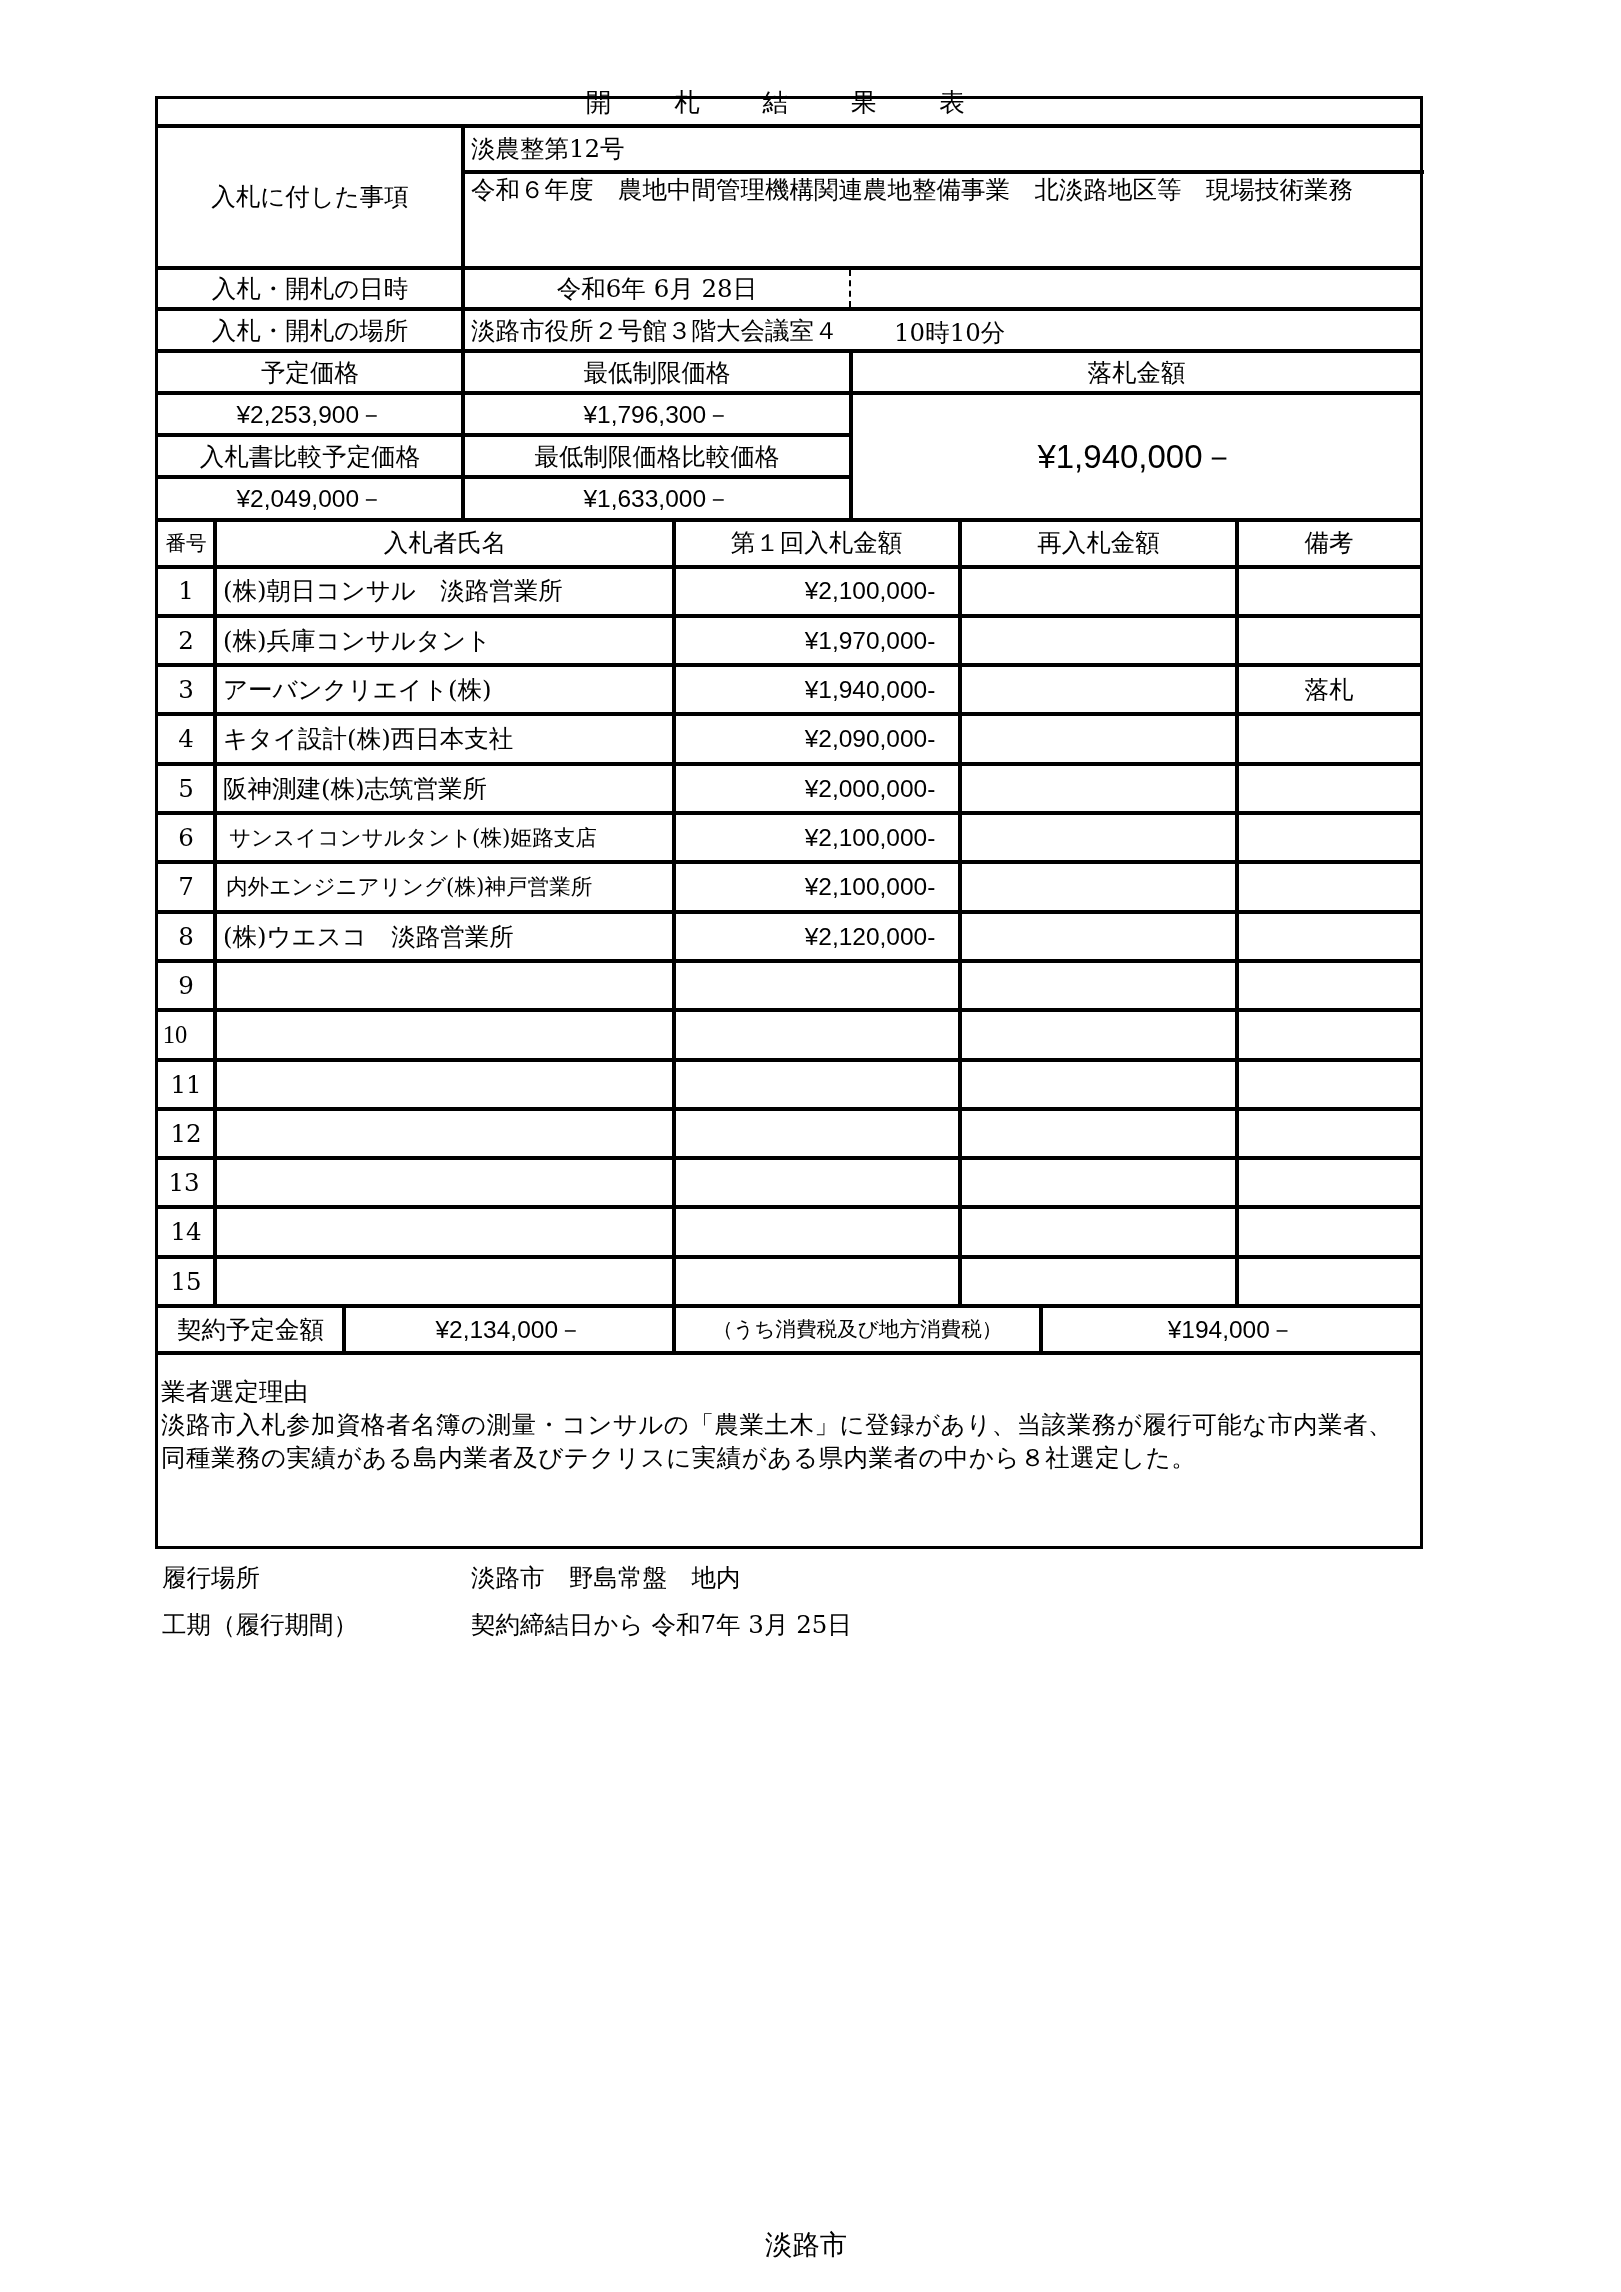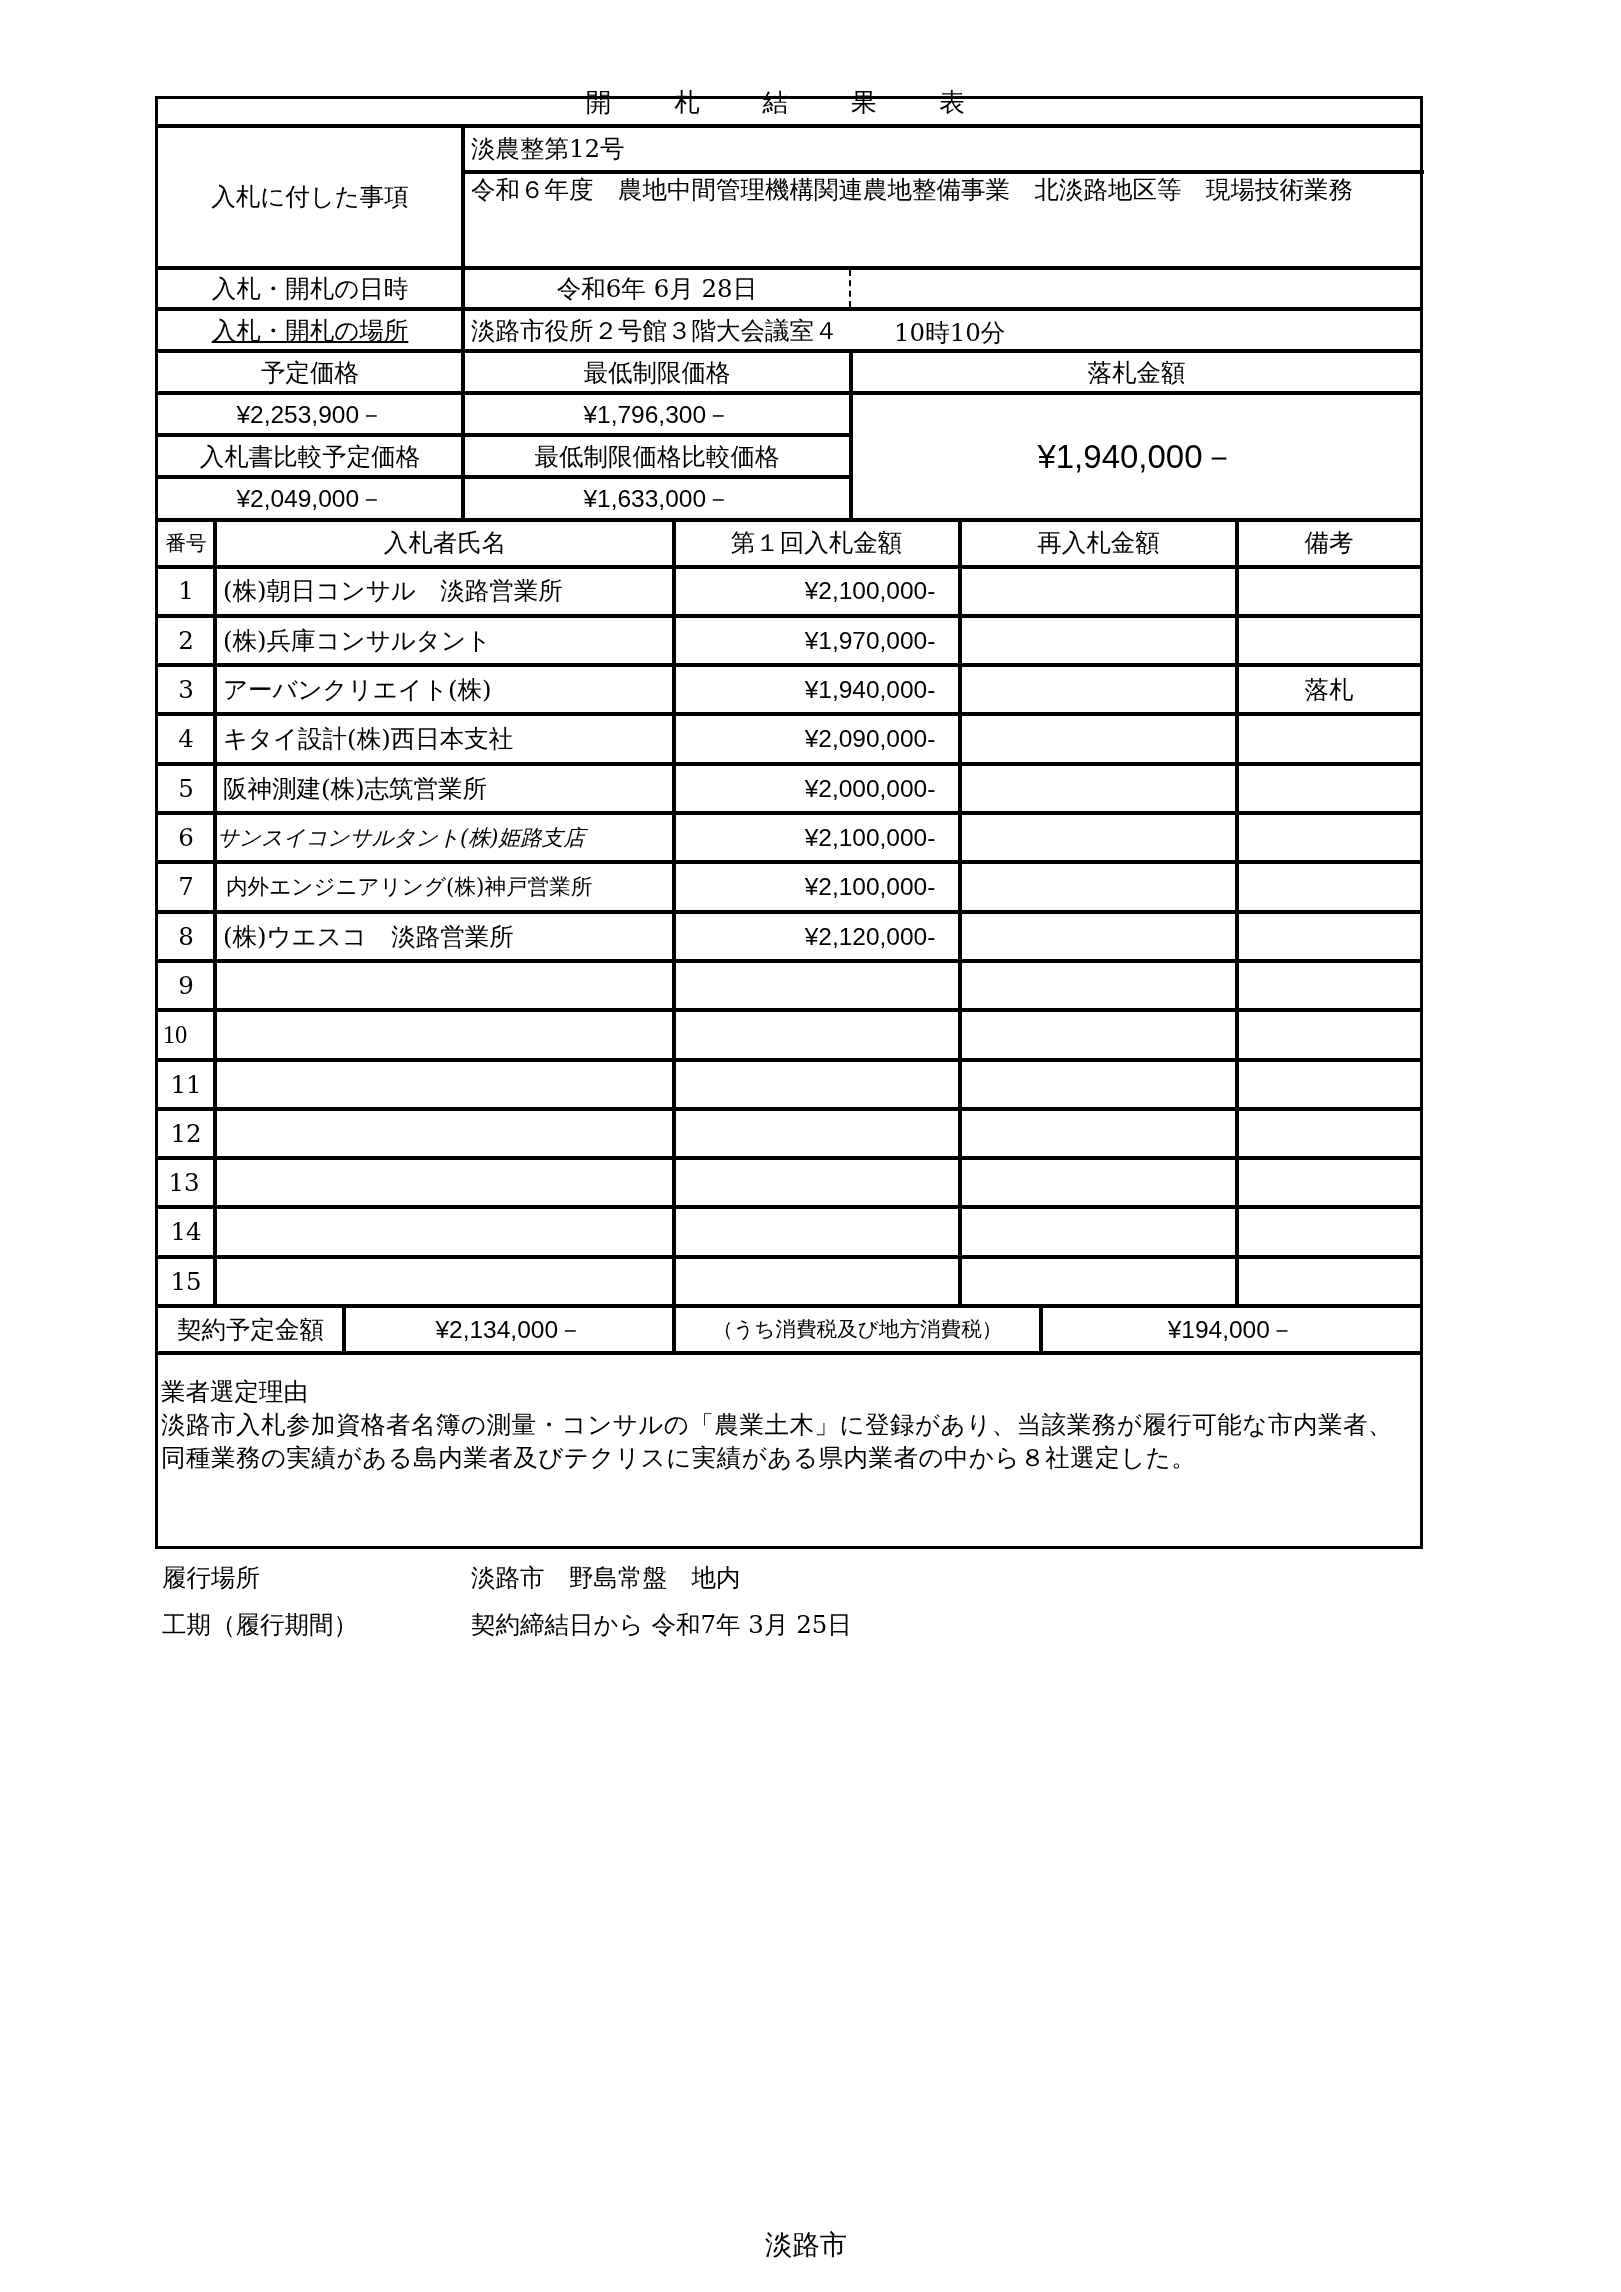--- a/index.html
+++ b/index.html
@@ -34,21 +34,21 @@
   <div class="hl" style="left:461px;top:170px;width:963px;"></div>
   <div class="cell l wrap" style="left:465px;top:173px;width:955px;height:93px;padding-left:5.9px;padding-top:2px;">令和６年度　農地中間管理機構関連農地整備事業　北淡路地区等　現場技術業務</div>
   <div class="hl" style="left:155px;top:266px;width:1268px;"></div>
 
   <div class="cell c" style="left:159px;top:270px;width:302px;height:37px;">入札・開札の日時</div>
   <div class="cell c" style="left:465px;top:270px;width:384px;height:37px;">令和6年 6月 28日</div>
   <div class="dash" style="left:849px;top:270px;height:37px;"></div>
   <div class="cell l" style="left:855px;top:270px;width:294px;height:37px;padding-left:39px;margin-top:44px;">10時10分</div>
   <div class="hl" style="left:155px;top:307px;width:1268px;"></div>
 
-  <div class="cell c" style="left:159px;top:311px;width:302px;height:39px;text-decoration:underline;">入札・開札の場所</div>
+  <div class="cell c" style="left:159px;top:311px;width:302px;height:39px;">入札・開札の場所</div>
   <div class="cell l" style="left:465px;top:311px;width:955px;height:39px;">淡路市役所２号館３階大会議室４</div>
   <div class="hl" style="left:155px;top:349px;width:1268px;"></div>
 
   <div class="vl" style="left:461px;top:349px;height:171px;"></div>
   <div class="vl" style="left:849px;top:349px;height:171px;"></div>
 
   <div class="cell c" style="left:159px;top:353px;width:302px;height:39px;">予定価格</div>
   <div class="cell c" style="left:465px;top:353px;width:384px;height:39px;">最低制限価格</div>
   <div class="cell c" style="left:853px;top:353px;width:567px;height:39px;">落札金額</div>
   <div class="hl" style="left:155px;top:391px;width:1268px;"></div>
@@ -104,21 +104,21 @@
       <div class="cell c" style="left: 962px; top: 716px; width: 273px; height: 45px;"></div>
       <div class="cell c" style="left: 1239px; top: 716px; width: 180px; height: 45px;"></div>
       <div class="hl" style="left: 155px; top: 762px; width: 1268px;"></div>
       <div class="cell c" style="left: 159px; top: 766px; width: 54px; height: 45px;">5</div>
       <div class="cell l" style="left: 217px; top: 766px; width: 456px; height: 45px;">阪神測建(株)志筑営業所</div>
       <div class="cell r sans" style="left: 676px; top: 766px; width: 281px; height: 45px; padding-right: 21.6px;">¥2,000,000-</div>
       <div class="cell c" style="left: 962px; top: 766px; width: 273px; height: 45px;"></div>
       <div class="cell c" style="left: 1239px; top: 766px; width: 180px; height: 45px;"></div>
       <div class="hl" style="left: 155px; top: 811px; width: 1268px;"></div>
       <div class="cell c" style="left: 159px; top: 815px; width: 54px; height: 45px;">6</div>
-      <div class="cell l" style="left: 217px; top: 815px; width: 456px; height: 45px; font-size: 21.6px; padding-left: 0; font-style: italic;">サンスイコンサルタント(株)姫路支店</div>
+      <div class="cell l" style="left: 217px; top: 815px; width: 456px; height: 45px; font-size: 21.6px; padding-left: 12px;">サンスイコンサルタント(株)姫路支店</div>
       <div class="cell r sans" style="left: 676px; top: 815px; width: 281px; height: 45px; padding-right: 21.6px;">¥2,100,000-</div>
       <div class="cell c" style="left: 962px; top: 815px; width: 273px; height: 45px;"></div>
       <div class="cell c" style="left: 1239px; top: 815px; width: 180px; height: 45px;"></div>
       <div class="hl" style="left: 155px; top: 860px; width: 1268px;"></div>
       <div class="cell c" style="left: 159px; top: 864px; width: 54px; height: 45px;">7</div>
       <div class="cell l" style="left: 217px; top: 864px; width: 456px; height: 45px; font-size: 21.6px; padding-left: 9px;">内外エンジニアリング(株)神戸営業所</div>
       <div class="cell r sans" style="left: 676px; top: 864px; width: 281px; height: 45px; padding-right: 21.6px;">¥2,100,000-</div>
       <div class="cell c" style="left: 962px; top: 864px; width: 273px; height: 45px;"></div>
       <div class="cell c" style="left: 1239px; top: 864px; width: 180px; height: 45px;"></div>
       <div class="hl" style="left: 155px; top: 910px; width: 1268px;"></div>

